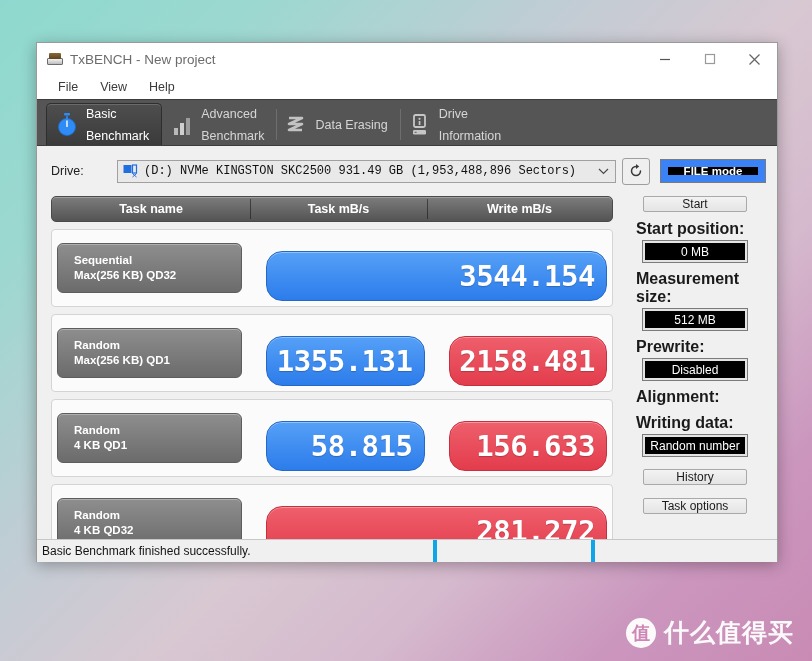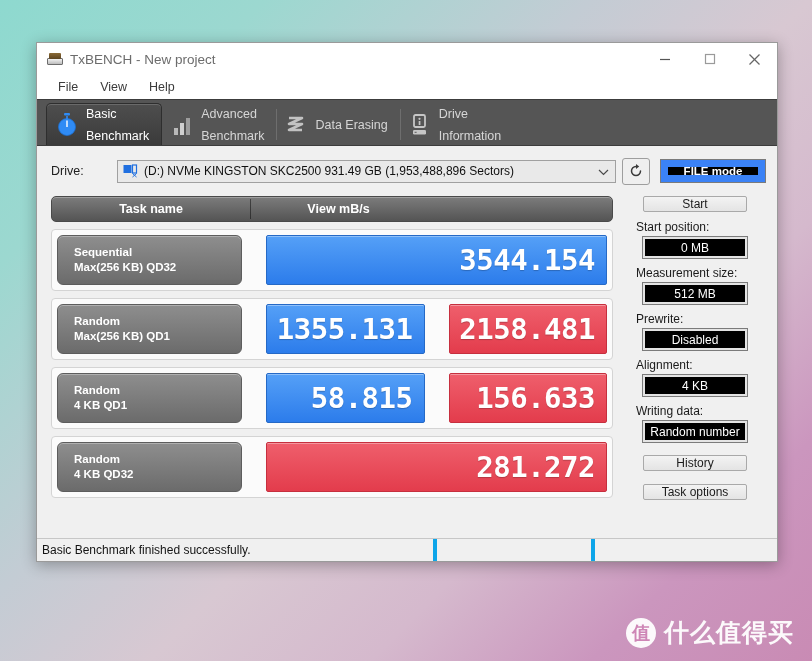--- a/index.html
+++ b/index.html
@@ -210,20 +210,21 @@
   #drive-select {
     flex: 1 1 auto;
     height: 23px;
     background: #e9e9e9;
     border: 1px solid #a0a0a0;
     display: flex;
     align-items: center;
     padding: 0 4px 0 5px;
     box-sizing: border-box;
     overflow: hidden;
+    font-family: Liberation Mono, monospace;
   }
   #drive-icon { width: 16px; height: 14px; flex: 0 0 auto; margin-right: 5px; }
   #drive-text {
     font-size: 12px;
     color: #101010;
     white-space: nowrap;
     flex: 1 1 auto;
     overflow: hidden;
   }
   #drive-caret { flex: 0 0 auto; width: 16px; text-align: center; }
@@ -322,32 +323,33 @@
     flex-direction: column;
     justify-content: center;
     padding-left: 16px;
     box-sizing: border-box;
     line-height: 15px;
     flex: 0 0 auto;
   }
   .val-cell {
     height: 50px;
     flex: 1 1 0;
-    border-radius: 2px;
+    border-radius: 16px;
     display: flex;
     align-items: center;
     justify-content: flex-end;
     padding-right: 11px;
     box-sizing: border-box;
     color: #ffffff;
     font-family: "DejaVu Sans Mono", monospace;
     font-size: 29px;
     font-weight: bold;
     letter-spacing: -0.5px;
     text-shadow: 0 1px 1px rgba(0,0,0,0.22);
+    margin-top: 16px;
   }
   .val-cell.read {
     background: linear-gradient(#55a0f7, #2c7ceb);
     border: 1px solid #2569c6;
     box-shadow: inset 0 1px 0 rgba(255,255,255,0.35);
   }
   .val-cell.write {
     background: linear-gradient(#ef5f6c, #e33c4c);
     border: 1px solid #c62f3e;
     box-shadow: inset 0 1px 0 rgba(255,255,255,0.35);
@@ -367,23 +369,24 @@
     border: 1px solid #a9a9a9;
     border-radius: 2px;
     font-size: 12px;
     color: #1a1a1a;
     display: flex;
     align-items: center;
     justify-content: center;
     box-sizing: border-box;
   }
   .ctl-label {
-    font-size: 12px;
+    font-size: 16px;
     color: #1a1a1a;
     margin: 8px 0 3px 9px;
+    font-weight: bold;
   }
   .ctl-value {
     width: 104px;
     height: 21px;
     margin: 0 auto;
     background: #000000;
     border: 2px solid #e4e4e4;
     outline: 1px solid #7b7b7b;
     color: #ffffff;
     font-size: 12px;
@@ -546,21 +549,22 @@
 
       <div id="file-mode-btn">FILE mode</div>
     </div>
 
     <div id="main-split">
 
       <div id="results">
 
         <div id="result-header">
           <div class="hcell c0">Task name</div>
-          <div class="hcell c1">View mB/s</div>
+          <div class="hcell c1">Task mB/s</div>
+          <div class="hcell c2">Write mB/s</div>
         </div>
 
         <div class="result-row">
           <div class="task-cell">
             <span>Sequential</span>
             <span>Max(256 KB) QD32</span>
           </div>
           <div class="val-cell read">3544.154</div>
         </div>
 
@@ -599,21 +603,20 @@
         <div class="ctl-label">Start position:</div>
         <div class="ctl-value">0 MB</div>
 
         <div class="ctl-label">Measurement size:</div>
         <div class="ctl-value">512 MB</div>
 
         <div class="ctl-label">Prewrite:</div>
         <div class="ctl-value">Disabled</div>
 
         <div class="ctl-label">Alignment:</div>
-        <div class="ctl-value">4 KB</div>
 
         <div class="ctl-label">Writing data:</div>
         <div class="ctl-value">Random number</div>
 
         <div class="ctl-button ctl-gap-top">History</div>
         <div class="ctl-button ctl-gap-top">Task options</div>
 
       </div>
 
     </div>

